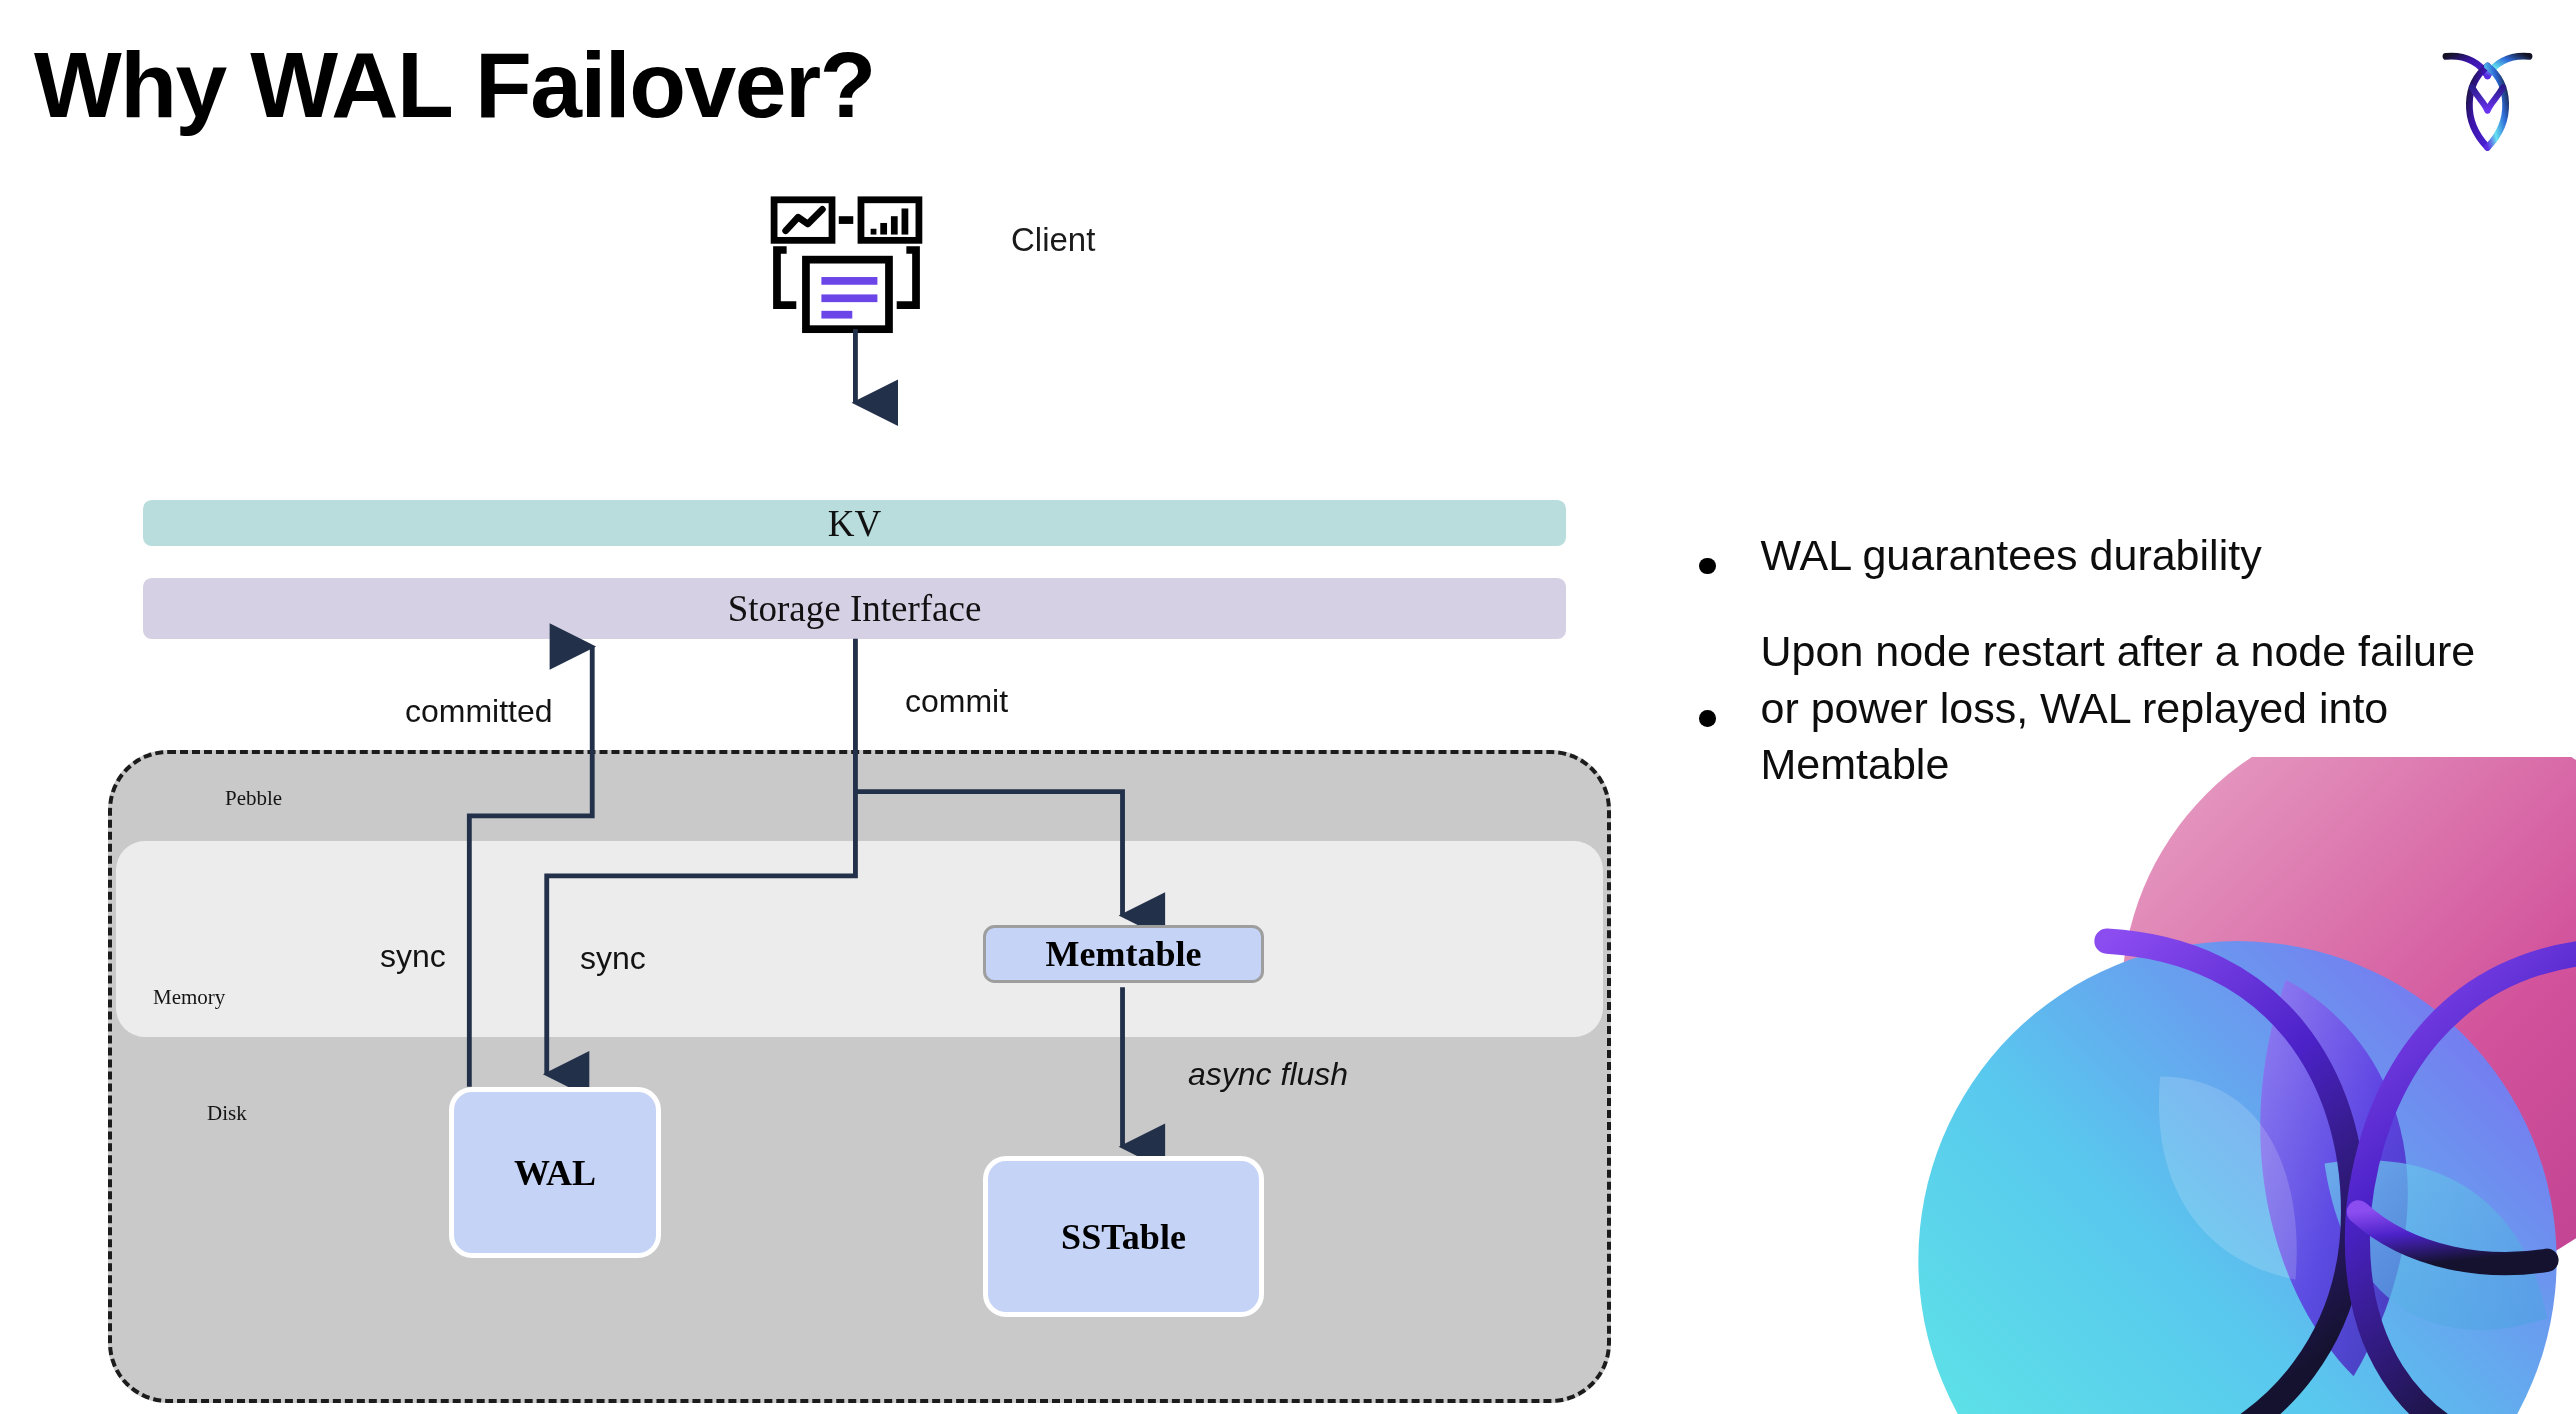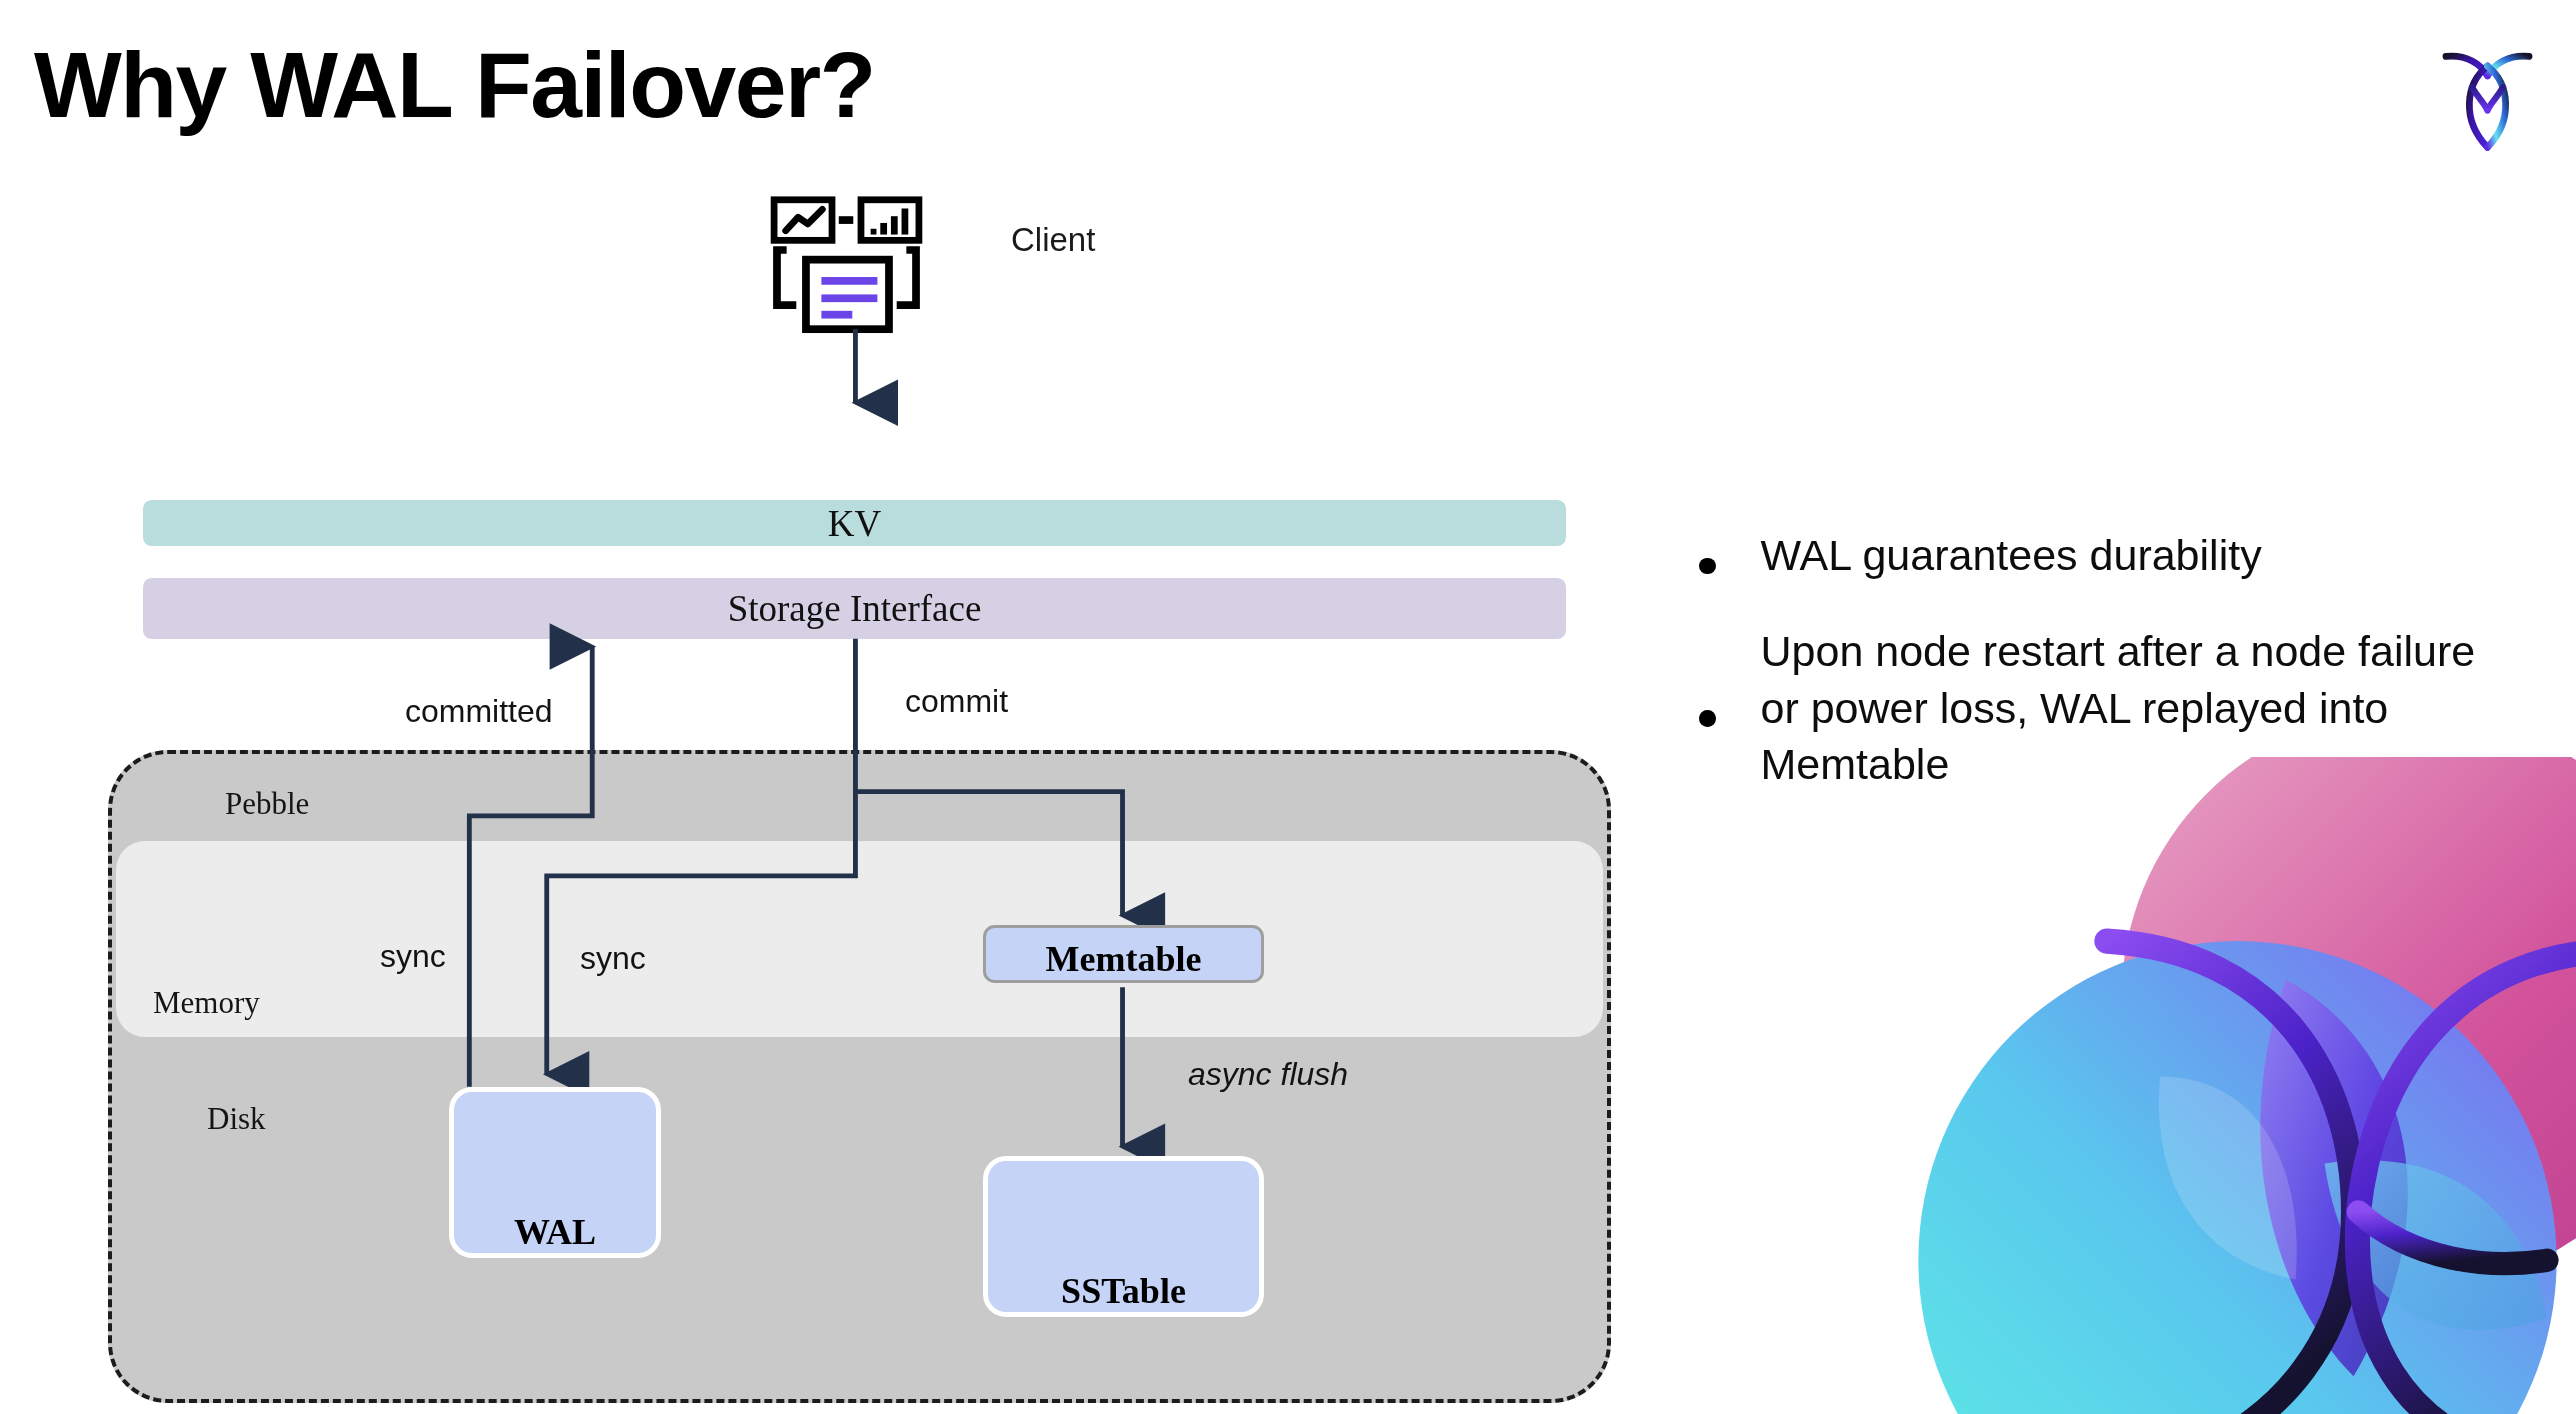--- a/index.html
+++ b/index.html
@@ -48,30 +48,30 @@
     position:absolute;left:108px;top:750px;width:1503px;height:653px;
     border:4.8px dashed #1c1c1c;border-radius:60px;background:#C9C9C9;
     box-sizing:border-box;
   }
   .memory-band{
     position:absolute;left:116px;top:841px;width:1487px;height:196px;
     background:#ECECEC;border-radius:29px;
   }
   .zone-label{
     position:absolute;font-family:"Liberation Serif", serif;
-    font-size:31px;color:#151515;white-space:nowrap;
+    font-size:21px;color:#151515;white-space:nowrap;
   }
   #label-pebble{left:225px;top:786px;}
   #label-memory{left:153px;top:985px;}
   #label-disk{left:207px;top:1101px;}
 
   
   .data-box{
     position:absolute;background:#C5D3F7;
-    display:flex;align-items:flex-end;justify-content:center;
+    display:flex;align-items:center;justify-content:center;
     font-family:"Liberation Serif", serif;font-weight:bold;color:#000000;
     box-sizing:border-box;
   }
   #box-memtable{
     left:983px;top:925px;width:281px;height:58px;border-radius:11.6px;
     border:3.9px solid #9e9e9e;font-size:36px;
   }
   #box-wal{
     left:449px;top:1087px;width:212px;height:171px;border-radius:23px;
     border:5.8px solid #ffffff;font-size:36px;

